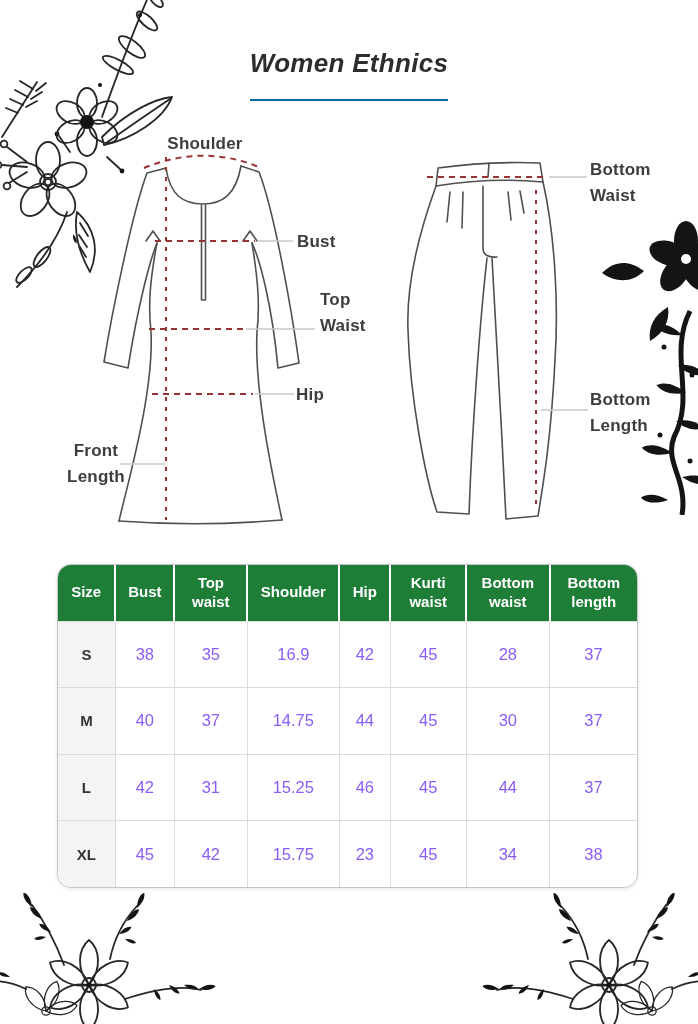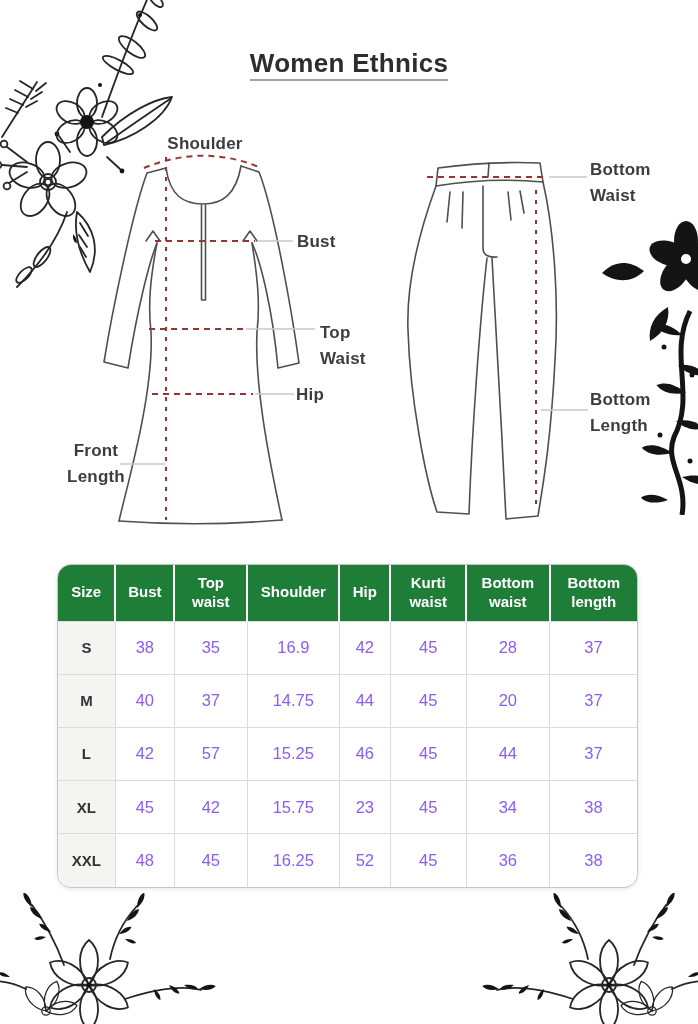--- a/index.html
+++ b/index.html
@@ -12,21 +12,21 @@
   body{
     position:relative;overflow:hidden;background:#ffffff;
     font-family:"Liberation Sans", sans-serif;color:#3d3d3d;
   }
   
   .page-title{
     position:absolute;top:48px;left:0;width:698px;text-align:center;
     font-size:26px;font-weight:700;color:#2d2d2d;letter-spacing:.3px;
   }
   .page-title span{
-    border-bottom:2px solid #a3a3a3;padding-bottom:1px;
+    border-bottom:2px solid #0369a1;padding-bottom:21px;font-style:italic;
   }
   
   .diagram{position:absolute;left:0;top:100px;width:698px;height:470px;}
   .diagram svg{position:absolute;left:0;top:0;}
   .garment{stroke:var(--line-art,#4f4f4f);stroke-width:1.6;fill:none;stroke-linecap:round;stroke-linejoin:round;}
   .dash{stroke:var(--measure-dash-red,#993333);stroke-width:2;fill:none;}
   .leader{stroke:#c9c9c9;stroke-width:1.3;fill:none;}
   .measure-label{
     position:absolute;font-size:17px;font-weight:600;color:#3d3d3d;
     white-space:pre-line;line-height:1.55;letter-spacing:.2px;
@@ -230,21 +230,21 @@
     </g>
 
     <g class="leader">
       <path d="M257,141 L293,141 M246,229 L315,229 M255,294 L294,294 M120,364 L165,364"></path>
       <path d="M549,77 L587,77 M541,310 L588,310"></path>
     </g>
   </svg>
 
   <div class="measure-label center" style="left:140px;top:31px;width:130px">Shoulder</div>
   <div class="measure-label" style="left:297px;top:129px">Bust</div>
-  <div class="measure-label" style="left:320px;top:220px">Top
+  <div class="measure-label" style="left:320px;top:187px">Top
 Waist</div>
   <div class="measure-label" style="left:296px;top:282px">Hip</div>
   <div class="measure-label center" style="left:60px;top:338px;width:72px">Front
 Length</div>
   <div class="measure-label" style="left:590px;top:57px">Bottom
 Waist</div>
   <div class="measure-label" style="left:590px;top:287px">Bottom
 Length</div>
 </div>
 
@@ -283,48 +283,38 @@
         <td>28</td>
         <td>37</td>
       </tr>
       <tr>
         <th>M</th>
         <td>40</td>
         <td>37</td>
         <td>14.75</td>
         <td>44</td>
         <td>45</td>
-        <td>20</td>
+        <td>30</td>
         <td>37</td>
       </tr>
       <tr>
         <th>L</th>
         <td>42</td>
-        <td>57</td>
+        <td>31</td>
         <td>15.25</td>
         <td>46</td>
         <td>45</td>
         <td>44</td>
         <td>37</td>
       </tr>
       <tr>
         <th>XL</th>
         <td>45</td>
         <td>42</td>
         <td>15.75</td>
         <td>23</td>
         <td>45</td>
         <td>34</td>
         <td>38</td>
       </tr>
-      <tr>
-        <th>XXL</th>
-        <td>48</td>
-        <td>45</td>
-        <td>16.25</td>
-        <td>52</td>
-        <td>45</td>
-        <td>36</td>
-        <td>38</td>
-      </tr>
     </tbody>
   </table>
 </div>
 
 </body></html>

